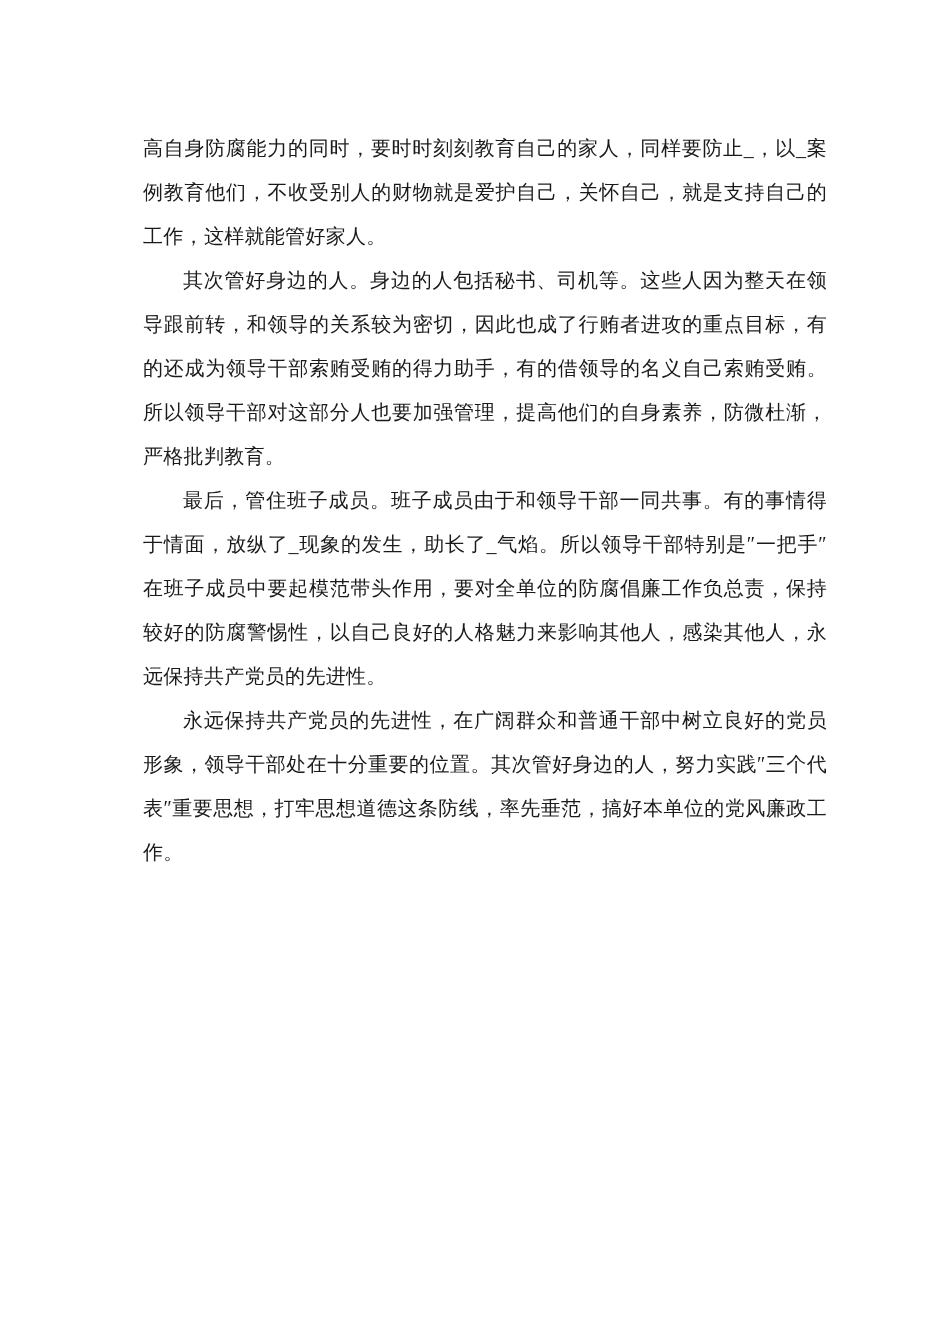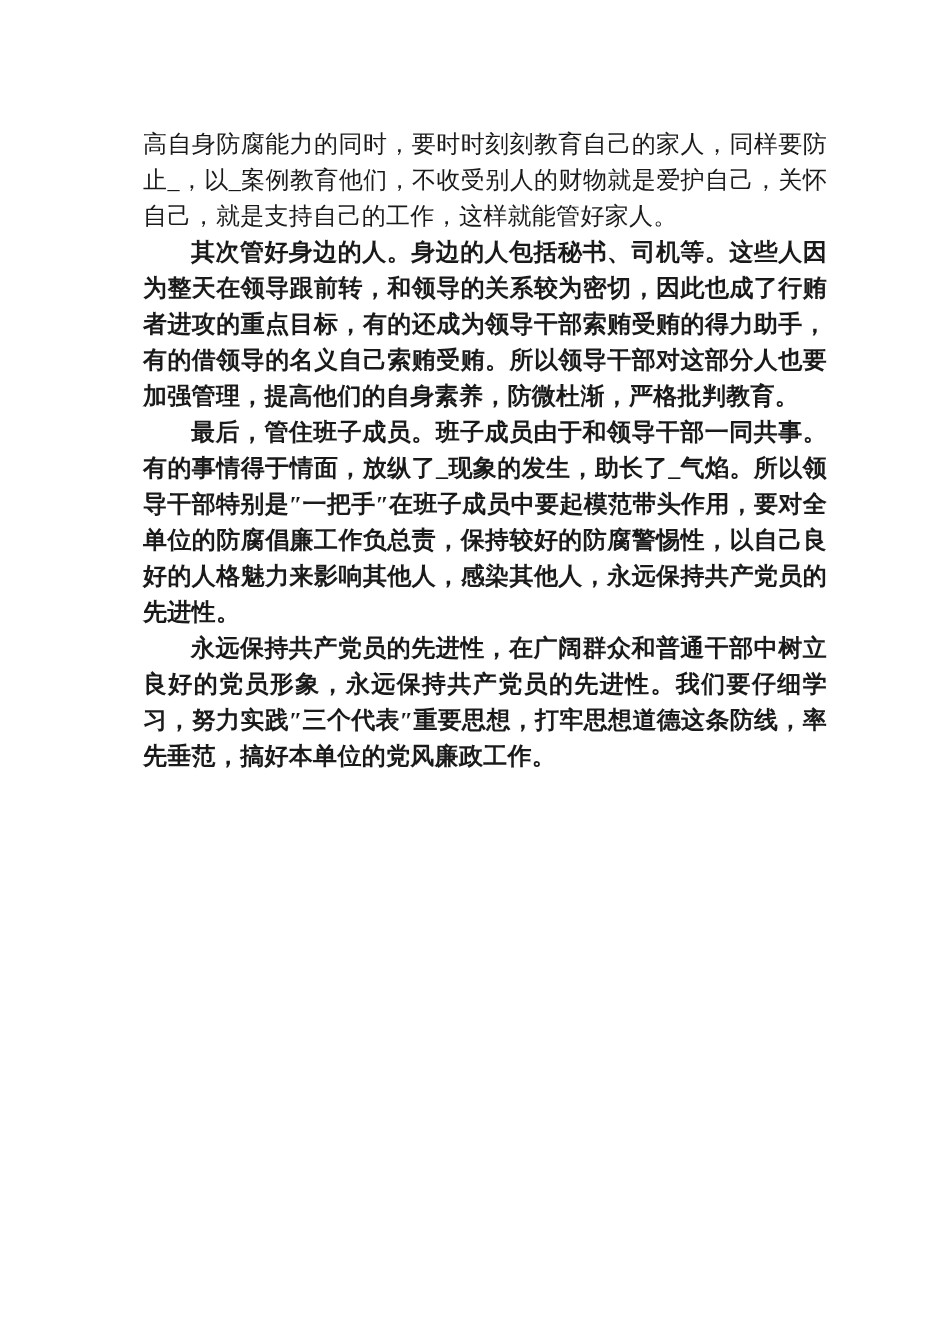--- a/index.html
+++ b/index.html
@@ -14,37 +14,36 @@
     background: #ffffff;
     overflow: hidden;
     font-family: "Liberation Serif", "DejaVu Serif", serif;
   }
   .content {
     position: absolute;
     left: 143px;
     top: 126px;
     width: 684px;
     color: #1a1a1a;
-    font-size: 24px;
-    line-height: 36px;
+    font-size: 20px;
+    line-height: 44px;
     text-align: justify;
     letter-spacing: 0.3px;
   }
   .content p {
     margin: 0;
     padding: 0;
   }
   .content p.indent {
     text-indent: 2em;
-    font-weight: bold;
   }
 </style>
 </head>
 <body>
 
 <div class="page">
   <div class="content">
     <p>高自身防腐能力的同时，要时时刻刻教育自己的家人，同样要防止_，以_案例教育他们，不收受别人的财物就是爱护自己，关怀自己，就是支持自己的工作，这样就能管好家人。</p>
     <p class="indent">其次管好身边的人。身边的人包括秘书、司机等。这些人因为整天在领导跟前转，和领导的关系较为密切，因此也成了行贿者进攻的重点目标，有的还成为领导干部索贿受贿的得力助手，有的借领导的名义自己索贿受贿。所以领导干部对这部分人也要加强管理，提高他们的自身素养，防微杜渐，严格批判教育。</p>
     <p class="indent">最后，管住班子成员。班子成员由于和领导干部一同共事。有的事情得于情面，放纵了_现象的发生，助长了_气焰。所以领导干部特别是″一把手″在班子成员中要起模范带头作用，要对全单位的防腐倡廉工作负总责，保持较好的防腐警惕性，以自己良好的人格魅力来影响其他人，感染其他人，永远保持共产党员的先进性。</p>
-    <p class="indent">永远保持共产党员的先进性，在广阔群众和普通干部中树立良好的党员形象，永远保持共产党员的先进性。我们要仔细学习，努力实践″三个代表″重要思想，打牢思想道德这条防线，率先垂范，搞好本单位的党风廉政工作。</p>
+    <p class="indent">永远保持共产党员的先进性，在广阔群众和普通干部中树立良好的党员形象，领导干部处在十分重要的位置。其次管好身边的人，努力实践″三个代表″重要思想，打牢思想道德这条防线，率先垂范，搞好本单位的党风廉政工作。</p>
   </div>
 </div>
 
 </body></html>

